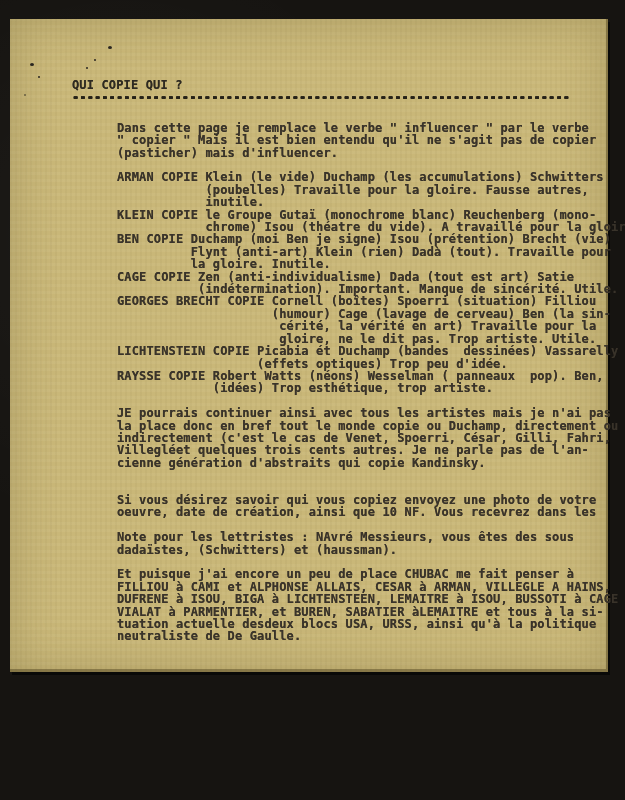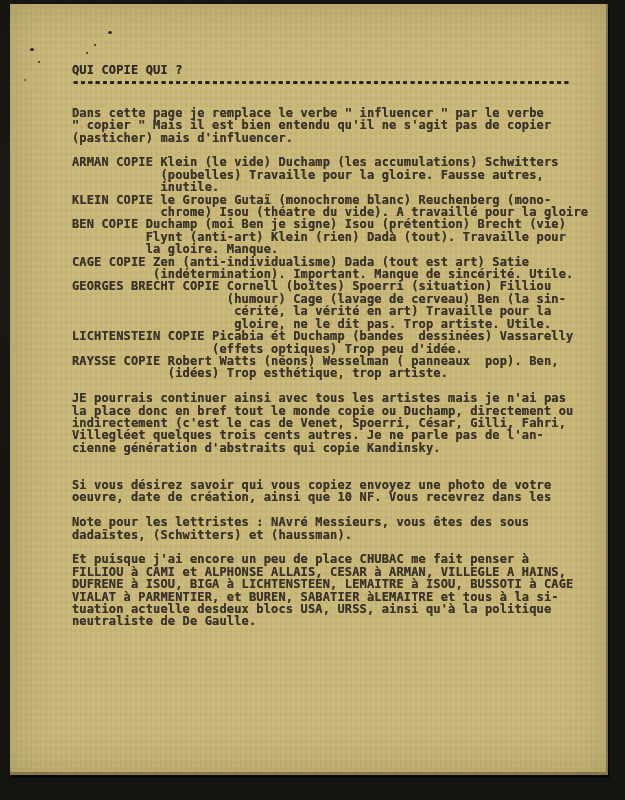--- a/index.html
+++ b/index.html
@@ -12,22 +12,22 @@
   #screen {
     position: relative;
     width: 625px; height: 800px;
     background:
       radial-gradient(circle at 20% 30%, rgba(255,255,255,0.03), rgba(0,0,0,0) 40%),
       #161411;
     overflow: hidden;
   }
   .paper {
     position: absolute;
-    left: 10px; top: 4px;
-    width: 598px; height: 771px;
+    left: 10px; top: 19px;
+    width: 598px; height: 653px;
     background-color: #c9b778;
     background-image:
       repeating-linear-gradient(90deg, rgba(120,105,60,0.06) 0 2px, rgba(0,0,0,0) 2px 5px),
       repeating-linear-gradient(0deg, rgba(255,250,220,0.05) 0 3px, rgba(0,0,0,0) 3px 7px);
     box-shadow:
       inset 0 0 45px rgba(100,88,45,0.30),
       inset -2px -3px 0 rgba(110,96,52,0.65),
       2px 3px 0 rgba(0,0,0,0.55);
   }
   .content {
@@ -50,20 +50,21 @@
     color: #262218;
     letter-spacing: 0.1px;
     text-shadow: 0 1.2px 0 currentColor, 0 0.6px 0 currentColor, 0 0 0.5px currentColor;
     overflow: hidden;
     height: 12.4px;
   }
   .spacer { height: 18px; }
   .body .line {
     white-space: pre;
     min-height: 12.4px;
+    margin-left: 45px;
   }
   .speck {
     position: absolute;
     background: #2a2620;
     border-radius: 50%;
   }
 </style>
 </head>
 <body>
 
@@ -86,21 +87,21 @@
           <div class="line">" copier " Mais il est bien entendu qu'il ne s'agit pas de copier</div>
           <div class="line">(pasticher) mais d'influencer.</div>
           <div class="line">&nbsp;</div>
           <div class="line">ARMAN COPIE Klein (le vide) Duchamp (les accumulations) Schwitters</div>
           <div class="line">            (poubelles) Travaille pour la gloire. Fausse autres,</div>
           <div class="line">            inutile.</div>
           <div class="line">KLEIN COPIE le Groupe Gutaï (monochrome blanc) Reuchenberg (mono-</div>
           <div class="line">            chrome) Isou (théatre du vide). A travaillé pour la gloire</div>
           <div class="line">BEN COPIE Duchamp (moi Ben je signe) Isou (prétention) Brecht (vie)</div>
           <div class="line">          Flynt (anti-art) Klein (rien) Dadà (tout). Travaille pour</div>
-          <div class="line">          la gloire. Manque.</div>
+          <div class="line">          la gloire. Inutile.</div>
           <div class="line">CAGE COPIE Zen (anti-individualisme) Dada (tout est art) Satie</div>
           <div class="line">           (indétermination). Important. Manque de sincérité. Utile.</div>
           <div class="line">GEORGES BRECHT COPIE Cornell (boîtes) Spoerri (situation) Filliou</div>
           <div class="line">                     (humour) Cage (lavage de cerveau) Ben (la sin-</div>
           <div class="line">                      cérité, la vérité en art) Travaille pour la</div>
           <div class="line">                      gloire, ne le dit pas. Trop artiste. Utile.</div>
           <div class="line">LICHTENSTEIN COPIE Picabia ét Duchamp (bandes  dessinées) Vassarelly</div>
           <div class="line">                   (effets optiques) Trop peu d'idée.</div>
           <div class="line">RAYSSE COPIE Robert Watts (néons) Wesselman ( panneaux  pop). Ben,</div>
           <div class="line">             (idées) Trop esthétique, trop artiste.</div>

